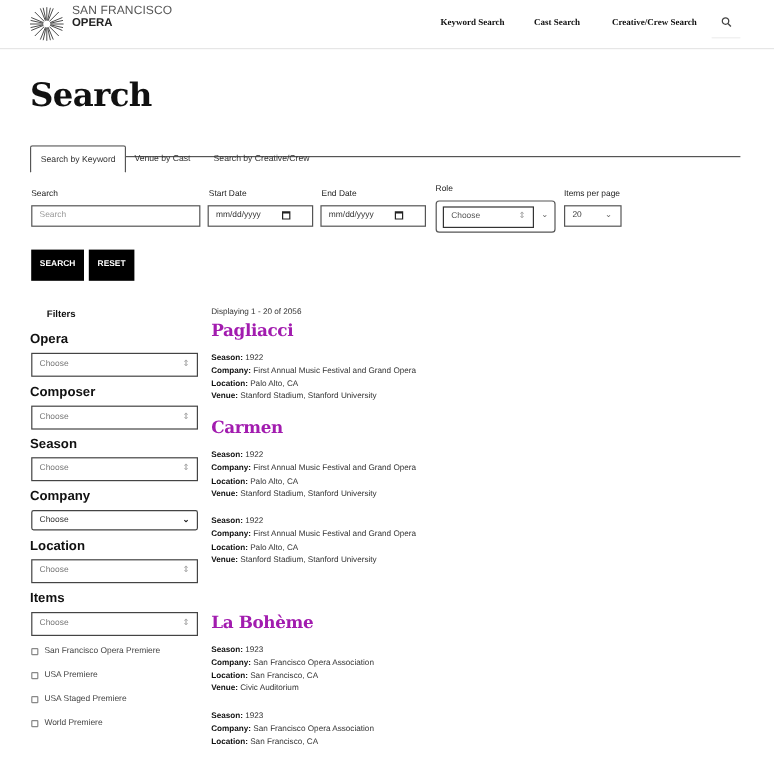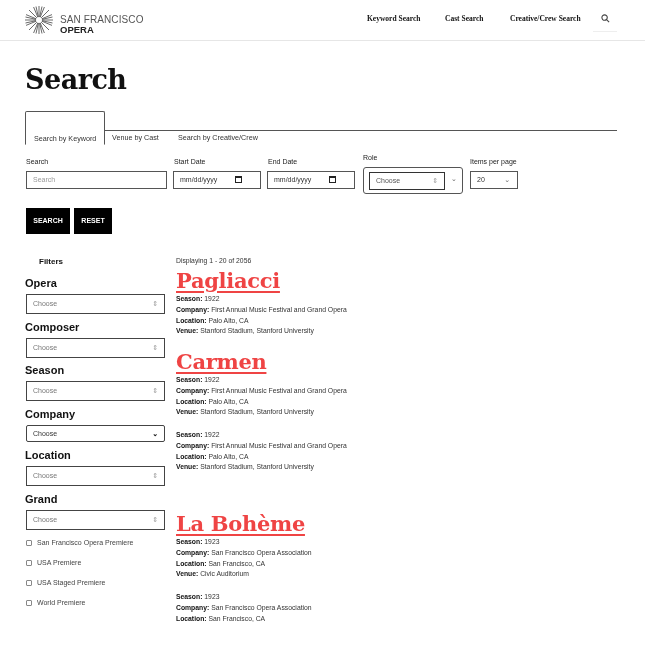--- a/index.html
+++ b/index.html
@@ -1,46 +1,46 @@
 <!DOCTYPE html>
 <html><head>
 <meta charset="utf-8">
 <style>
   * { box-sizing: border-box; margin: 0; padding: 0; }
   html, body { width: 645px; height: 646px; overflow: hidden; background: #fff; color: #111; font-family: "Liberation Sans", sans-serif; }
   .topbar { position: absolute; left: 0; top: 0; width: 645px; height: 41px; border-bottom: 1px solid #e6e6e6; background: #fff; }
-  .logo { position: absolute; left: 24px; top: 5px; display: flex; align-items: flex-end; }
+  .logo { position: absolute; left: 24px; top: 5px; display: flex; align-items: flex-start; }
   .logo svg { width: 30px; height: 30px; }
   .logo-text { margin-left: 6px; line-height: 10px; }
   .logo-text .l1 { font-size: 10px; color: #555; letter-spacing: 0.1px; }
   .logo-text .l2 { font-size: 9.5px; font-weight: bold; color: #222; }
   .nav { position: absolute; top: 14px; font-size: 7.5px; font-weight: bold; color: #111; font-family: Liberation Serif, serif; }
   .nav-search { position: absolute; left: 593px; top: 6px; width: 24px; height: 26px; display: flex; align-items: center; justify-content: center; border-bottom: 1px solid #eee; }
   h1 { position: absolute; left: 25px; top: 64px; font-family: "DejaVu Serif", serif; font-size: 27px; font-weight: bold; letter-spacing: -0.5px; }
   .tabs { position: absolute; left: 25px; top: 109px; width: 592px; height: 22px; border-bottom: 1px solid #555; }
-  .tab { position: absolute; top: 2px; height: 22px; font-size: 7.2px; color: #333; line-height: 21px; padding: 16px 8px; }
+  .tab { position: absolute; top: 12px; height: 22px; font-size: 7.2px; color: #333; line-height: 21px; padding: 0 8px; }
   .tab.active { border: 1px solid #555; border-bottom: 1px solid #fff; border-radius: 2px 2px 0 0; height: 23px; background: #fff; }
   .label { position: absolute; font-size: 7px; color: #222; }
   .input { position: absolute; height: 18px; border: 1px solid #555; font-size: 7px; color: #999; line-height: 16px; padding-left: 6px; background: #fff; }
   .input.dark { color: #333; }
   .cal { position: absolute; right: 18px; top: 4px; width: 7px; height: 7px; border: 1px solid #222; border-top-width: 2px; }
   .role-wrap { position: absolute; left: 363px; top: 167px; width: 100px; height: 27px; border: 1px solid #555; border-radius: 3px; }
   .role-inner { position: absolute; left: 5px; top: 4px; width: 76px; height: 18px; border: 1.5px solid #333; font-size: 7px; color: #555; line-height: 15px; padding-left: 6px; }
   .updown { position: absolute; right: 6px; font-size: 7px; color: #999; }
   .chev { position: absolute; font-size: 7px; color: #666; }
   .btn { position: absolute; top: 208px; height: 26px; background: #000; color: #fff; font-size: 7px; font-weight: bold; text-align: center; line-height: 26px; }
   .filters-title { position: absolute; left: 25px; top: 257px; font-size: 8px; font-weight: bold; padding-left: 14px; }
   .f-label { position: absolute; left: 25px; font-size: 11px; font-weight: bold; color: #111; }
   .f-select { position: absolute; left: 26px; width: 139px; height: 20px; border: 1px solid #444; font-size: 7px; color: #777; line-height: 18px; padding-left: 6px; }
   .f-select.native { border-radius: 2px; color: #333; }
   .cb-row { position: absolute; left: 26px; font-size: 7px; color: #444; display: flex; align-items: center; }
   .cb { width: 6px; height: 6px; border: 1px solid #888; margin-right: 5px; border-radius: 1px; }
   .displaying { position: absolute; left: 176px; top: 257px; font-size: 6.8px; color: #333; }
   .result { position: absolute; left: 176px; }
-  .r-title { font-family: "DejaVu Serif", serif; font-size: 21px; font-weight: bold; text-decoration: underline; text-decoration-thickness: 2px; text-underline-offset: 3px; color: #ef4444; display: block; height: 26px; letter-spacing: -0.3px; }
+  .r-title { font-family: "DejaVu Serif", serif; font-size: 14px; font-weight: bold; text-decoration-thickness: 2px; text-underline-offset: 3px; color: #a21caf; display: block; height: 26px; letter-spacing: -0.3px; }
   .r-row { font-size: 6.8px; line-height: 10.8px; color: #333; white-space: nowrap; }
   .r-row b { color: #111; }
 </style>
 </head>
 <body>
 
 <div class="topbar">
   <div class="logo">
     <svg viewBox="0 0 30 30">
       <g stroke="#444" stroke-width="0.8">
@@ -141,21 +141,21 @@
   <span>Choose</span>
   <span class="updown" style="color:#111;font-weight:bold">⌄</span>
 </div>
 
 <div class="f-label" style="top:449px">Location</div>
 <div class="f-select" style="top:466px">
   <span>Choose</span>
   <span class="updown">⇕</span>
 </div>
 
-<div class="f-label" style="top:493px">Grand</div>
+<div class="f-label" style="top:493px">Items</div>
 <div class="f-select" style="top:510px">
   <span>Choose</span>
   <span class="updown">⇕</span>
 </div>
 
 <div class="cb-row" style="top:539px">
   <span class="cb"></span>
   <span>San Francisco Opera Premiere</span>
 </div>
 <div class="cb-row" style="top:559px">

